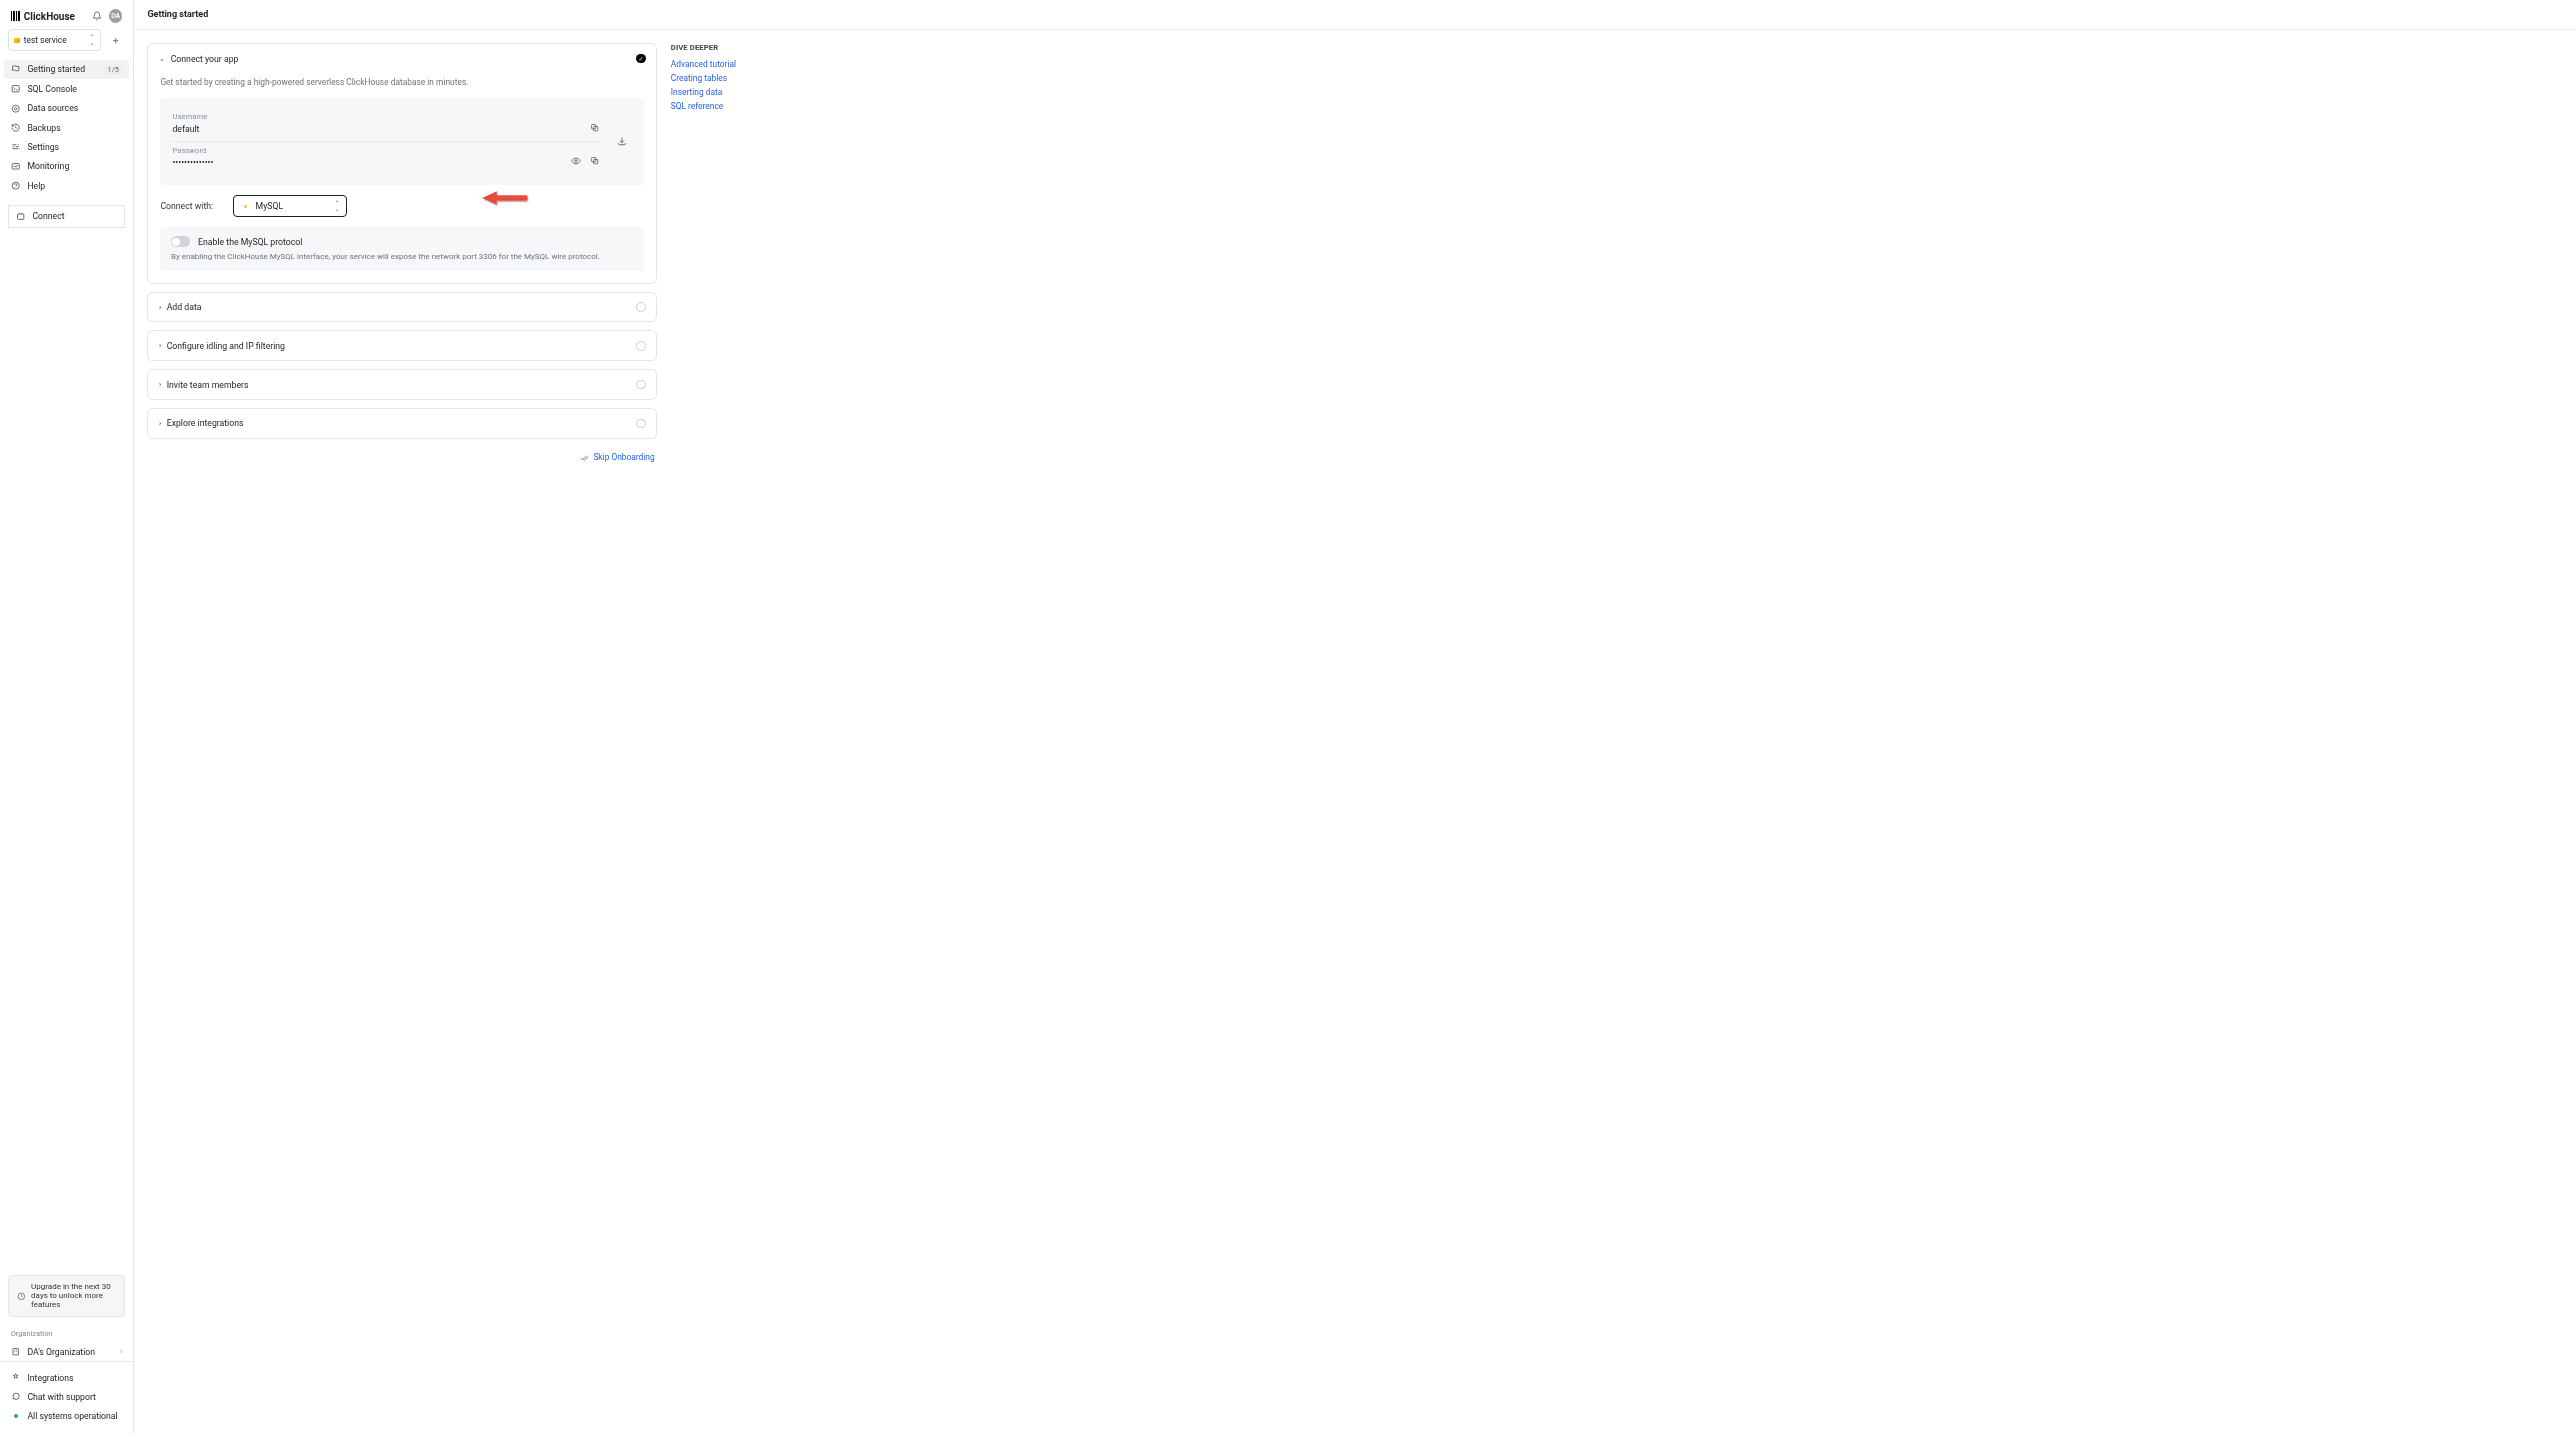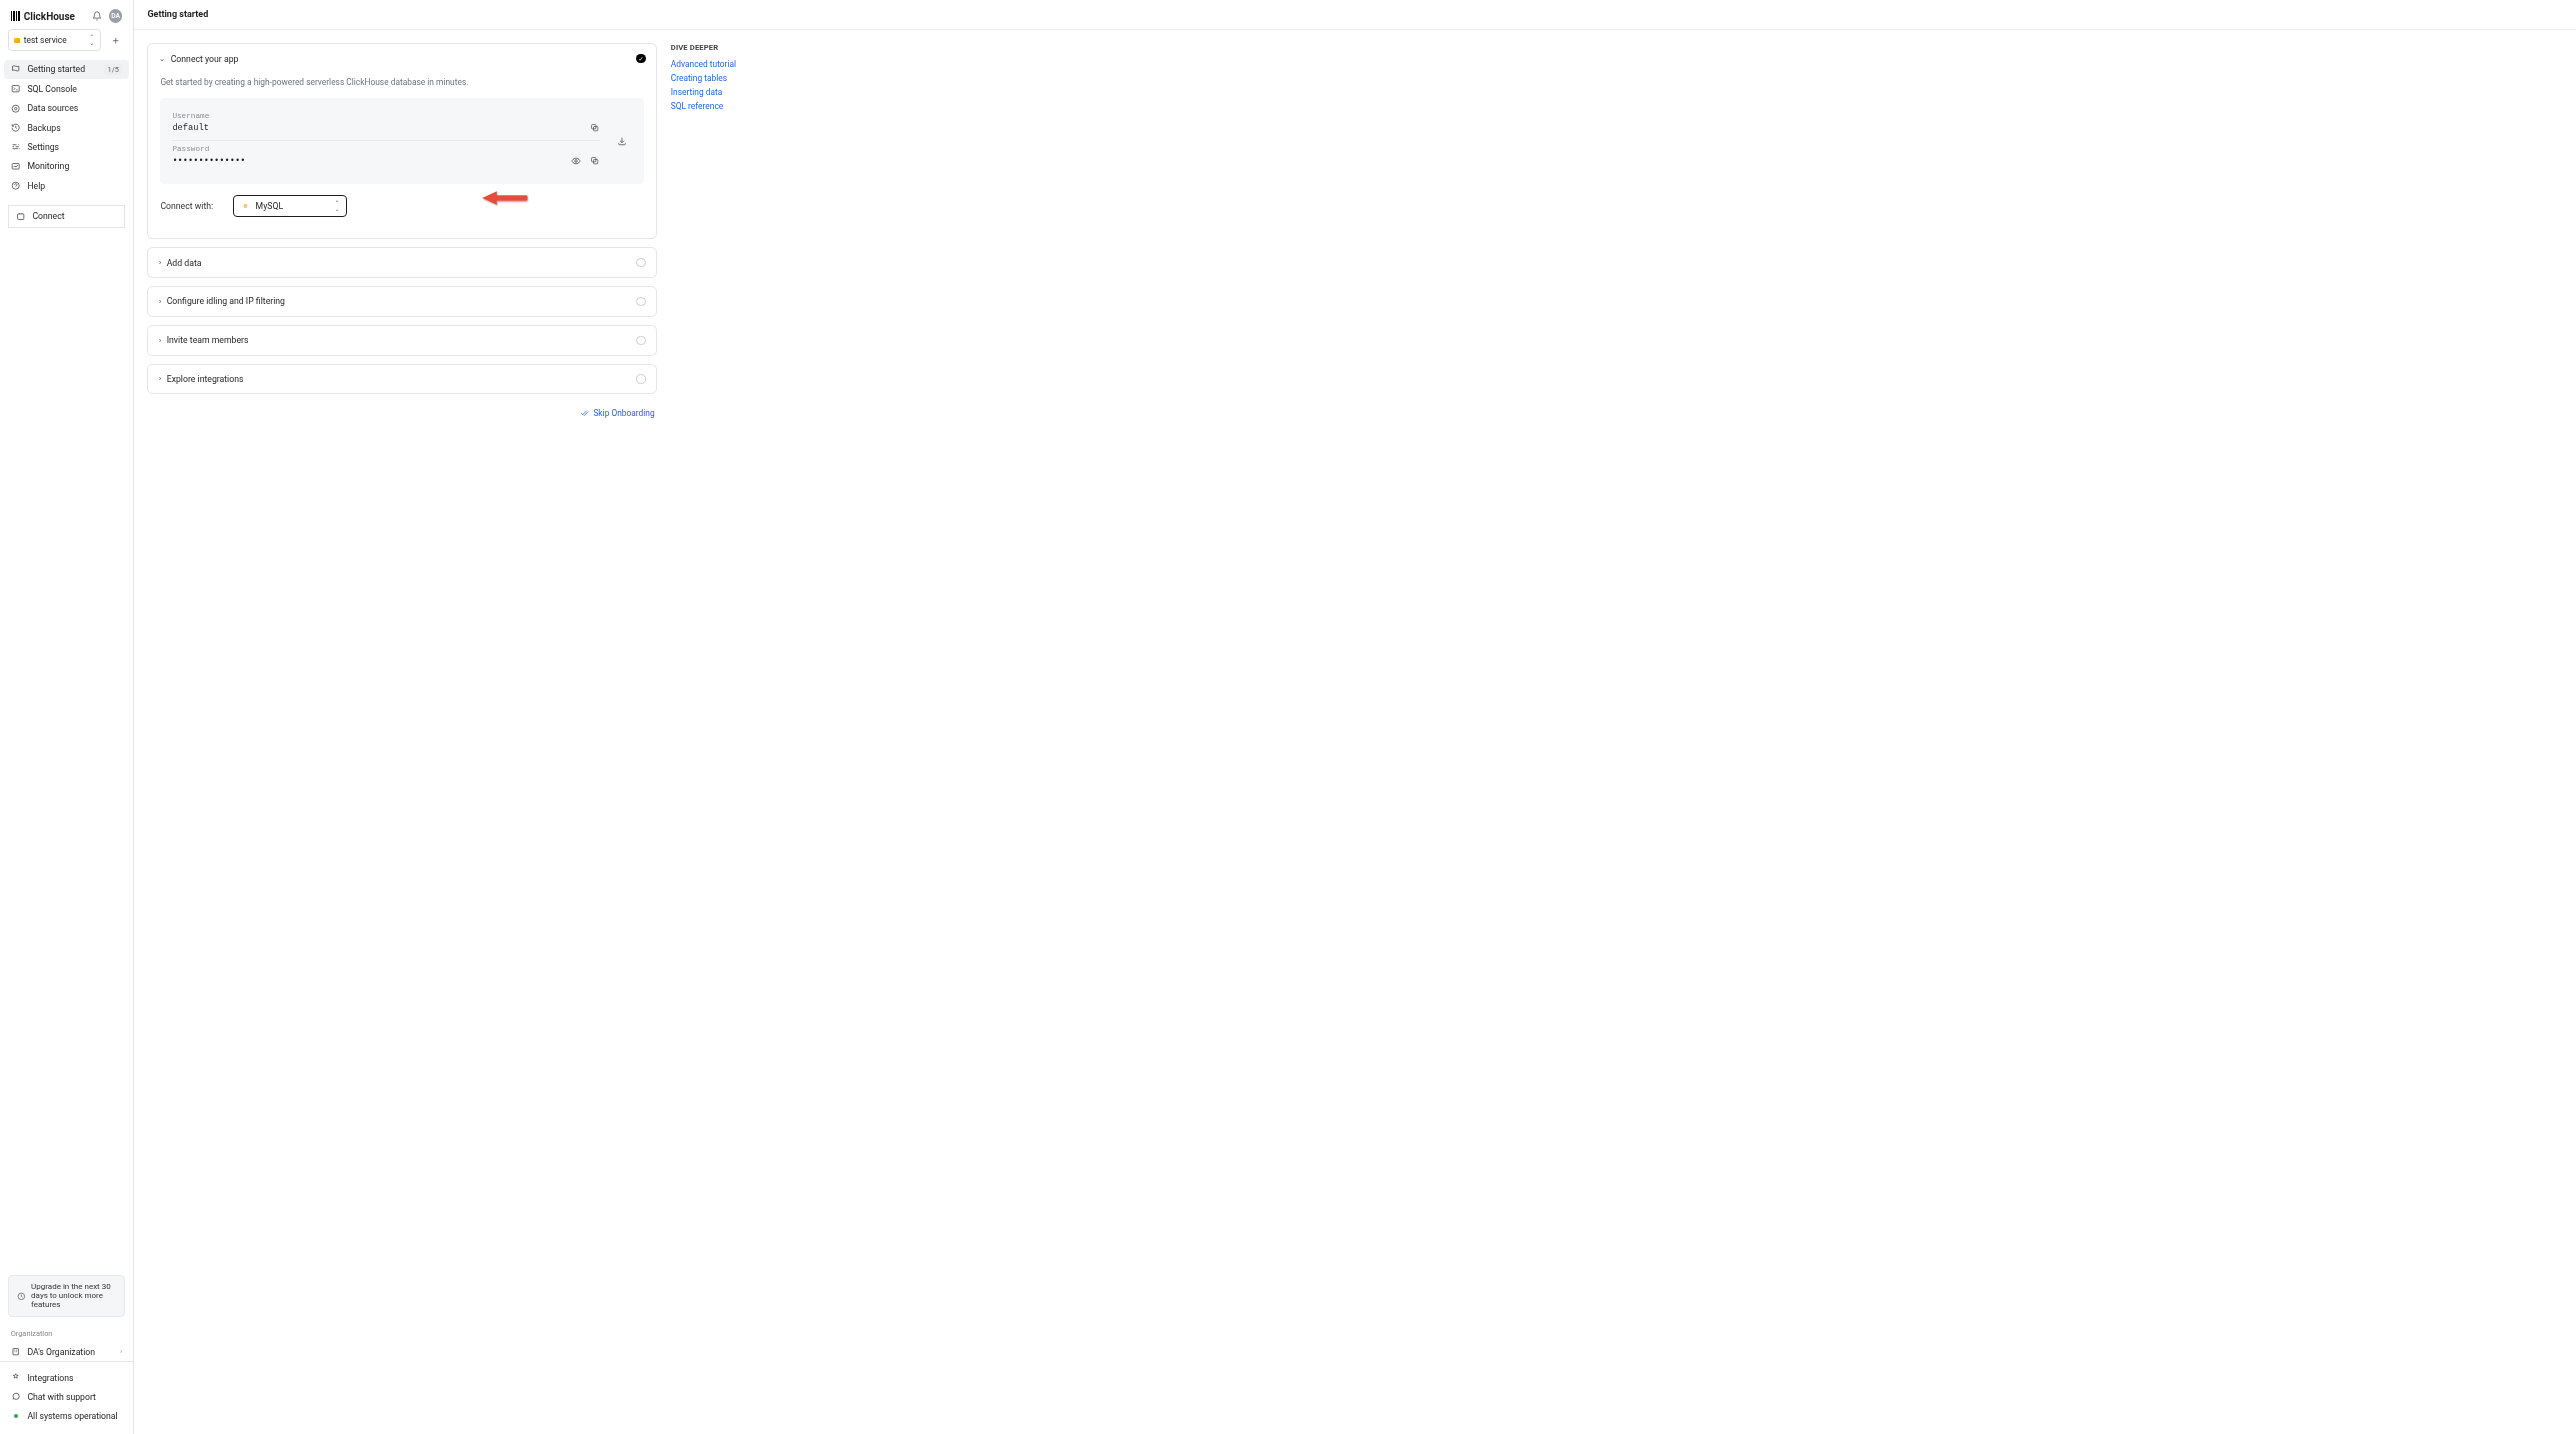--- a/index.html
+++ b/index.html
@@ -36,21 +36,21 @@
 .main-body { display: flex; padding: 13.4px; gap: 13.4px; }
 .content { width: 510px; display: flex; flex-direction: column; gap: 8px; }
 .card { border: 0.7px solid #e5e5e5; border-radius: 5.4px; background: #fff; }
 .card-header { display: flex; align-items: center; gap: 5.4px; padding: 9.4px 10.7px; cursor: pointer; font-size: 8.7px; }
 .card-header .chev { font-size: 7.4px; color: #333; }
 .status-circle { margin-left: auto; width: 9.4px; height: 9.4px; border-radius: 50%; border: 0.7px solid #ccc; }
 .status-check { margin-left: auto; width: 9.4px; height: 9.4px; border-radius: 50%; background: #000; display: flex; align-items: center; justify-content: center; color: #fff; font-size: 6px; }
 .card-body { padding: 0 12px 12px; }
 .intro-text { color: #6b7280; font-size: 8.4px; padding: 4px 0 10.7px; }
 .creds-block { background: #f6f7f8; border-radius: 4px; padding: 10.7px 12px; display: flex; gap: 12px; align-items: center; }
-.creds-fields { flex: 1; font-family: Liberation Mono, monospace; }
+.creds-fields { flex: 1; }
 .cred-row { padding: 4px 0 6.7px; border-bottom: 0.7px solid #e8e8e8; display: flex; align-items: flex-start; }
 .cred-row:last-child { border-bottom: none; }
 .cred-col { flex: 1; }
 .cred-label { font-size: 7.7px; color: #8a8f98; margin-bottom: 2.7px; }
 .cred-value { font-size: 8.7px; color: #1f1f1f; }
 .cred-actions { display: flex; gap: 6.7px; align-items: center; padding-top: 9.4px; color: #555; }
 .icon-btn { width: 12px; height: 12px; display: inline-flex; align-items: center; justify-content: center; cursor: pointer; color: #555; }
 .download-col { display: flex; align-items: center; justify-content: center; padding: 0 4px; }
 .connect-with-row { display: flex; align-items: center; gap: 20px; padding: 10.7px 0 9.4px; position: relative; }
 .connect-with-label { font-size: 8.7px; color: #333; }
@@ -312,20 +312,27 @@
                       </filter>
                     </defs>
                     <g filter="url(#sh)" fill="#e74c3c">
                       <rect x="20" y="8" width="48" height="8" rx="2"></rect>
                       <polygon points="0,12 22,2 22,22"></polygon>
                     </g>
                   </svg>
               </div>
             </div>
 
+            <div class="enable-block">
+              <div class="enable-row">
+                <div class="toggle"></div>
+                <span class="enable-label">Enable the MySQL protocol</span>
+              </div>
+              <div class="enable-desc">By enabling the ClickHouse MySQL interface, your service will expose the network port 3306 for the MySQL wire protocol.</div>
+            </div>
           </div>
         </div>
 
         <div class="card">
           <div class="card-header">
             <span class="chev">›</span>
             <span>Add data</span>
             <span class="status-circle"></span>
           </div>
         </div>

